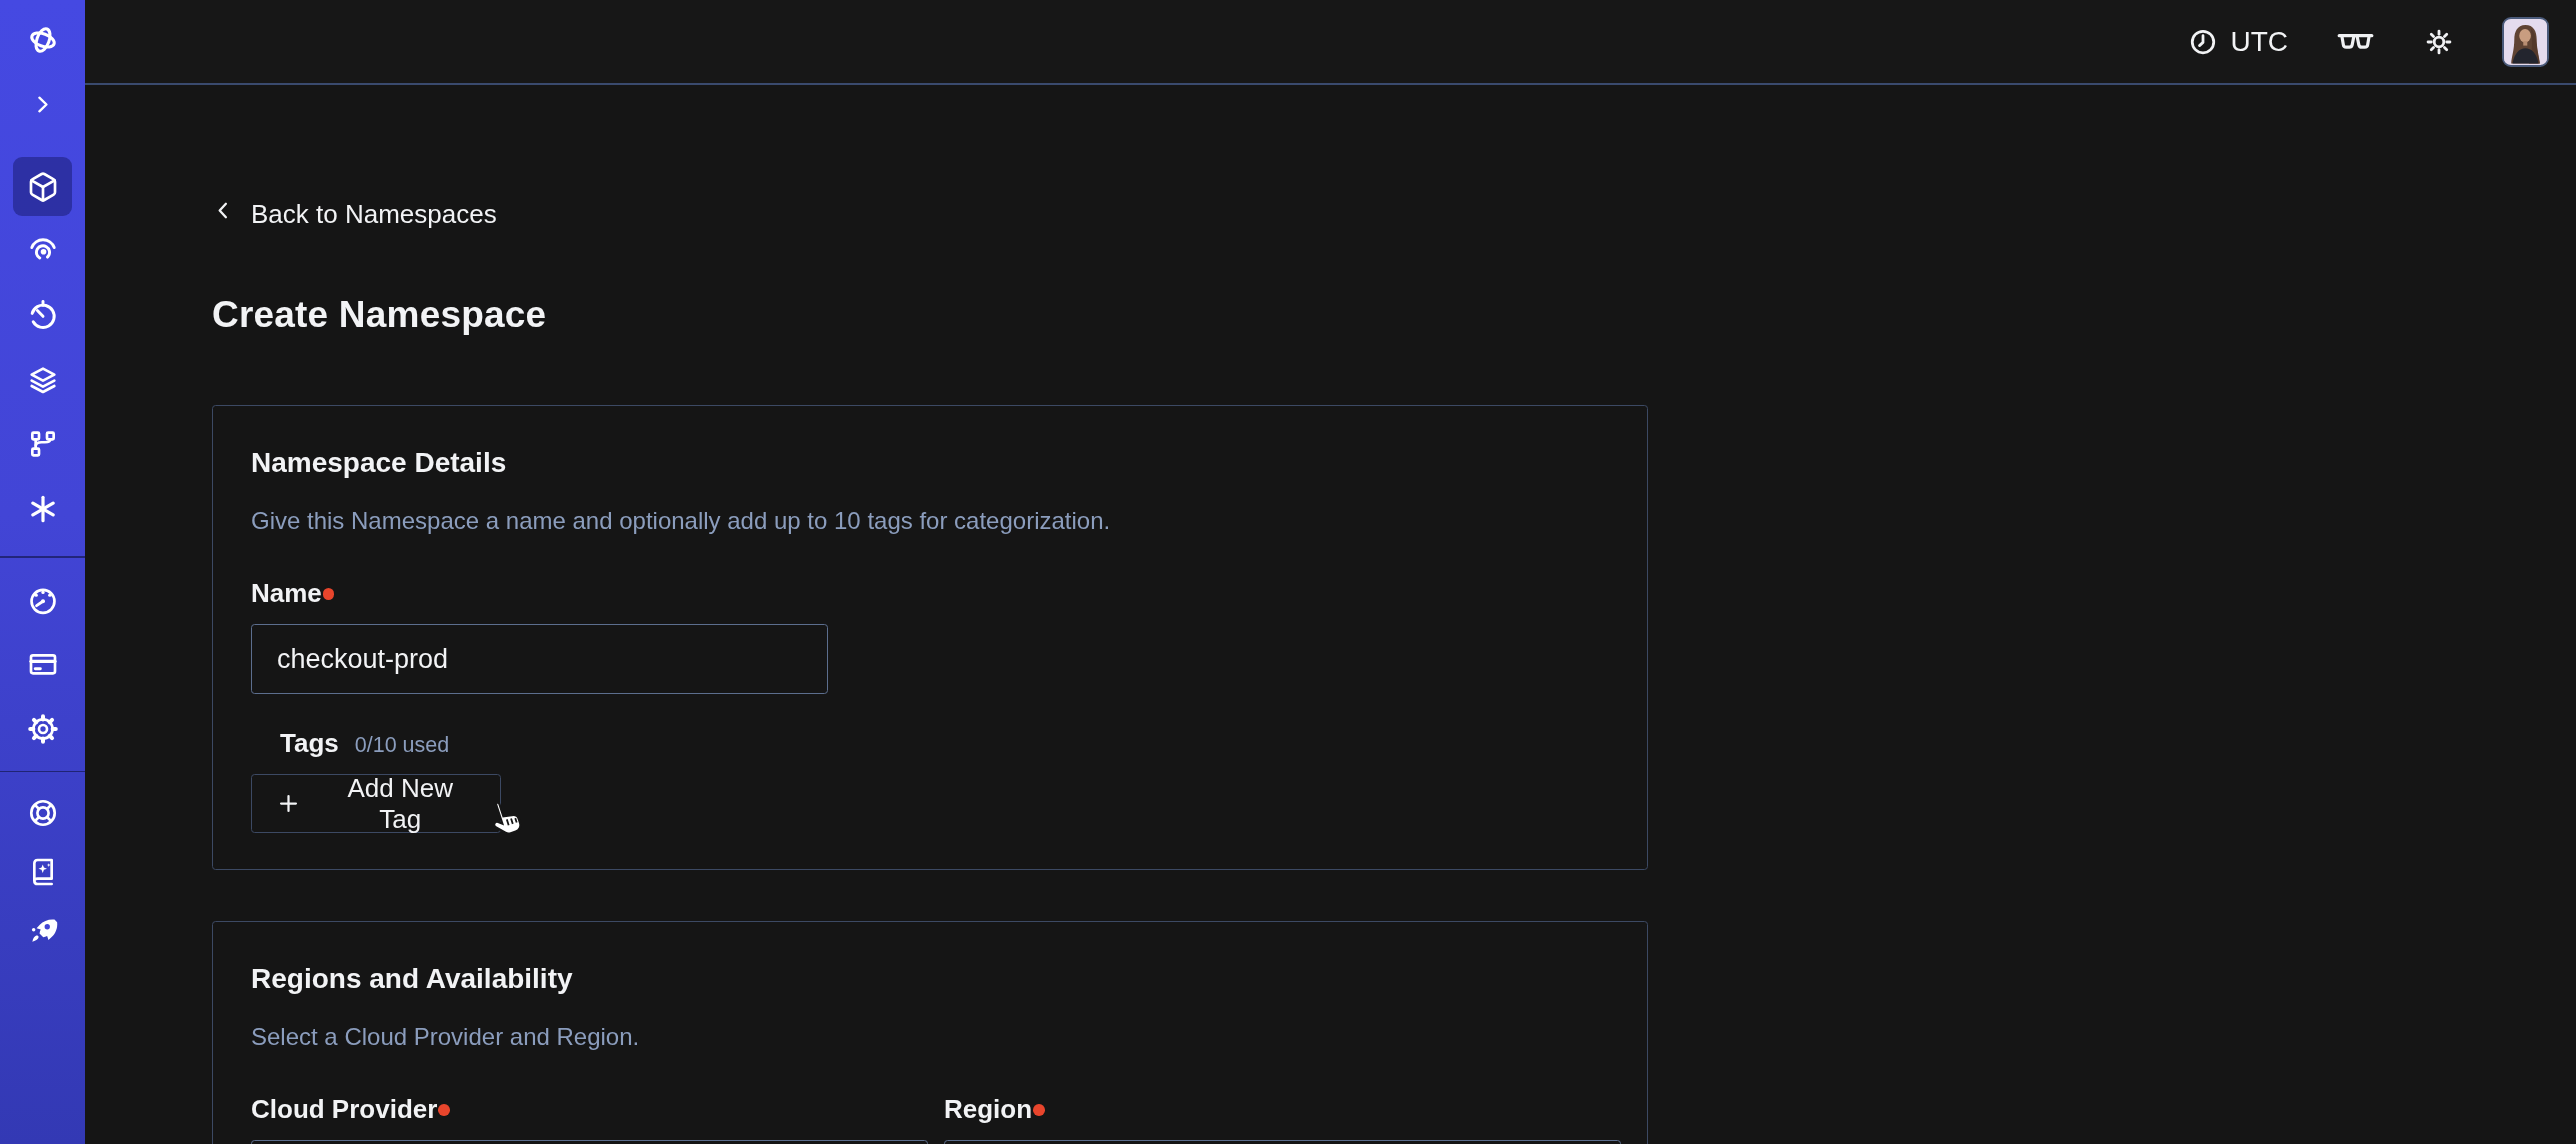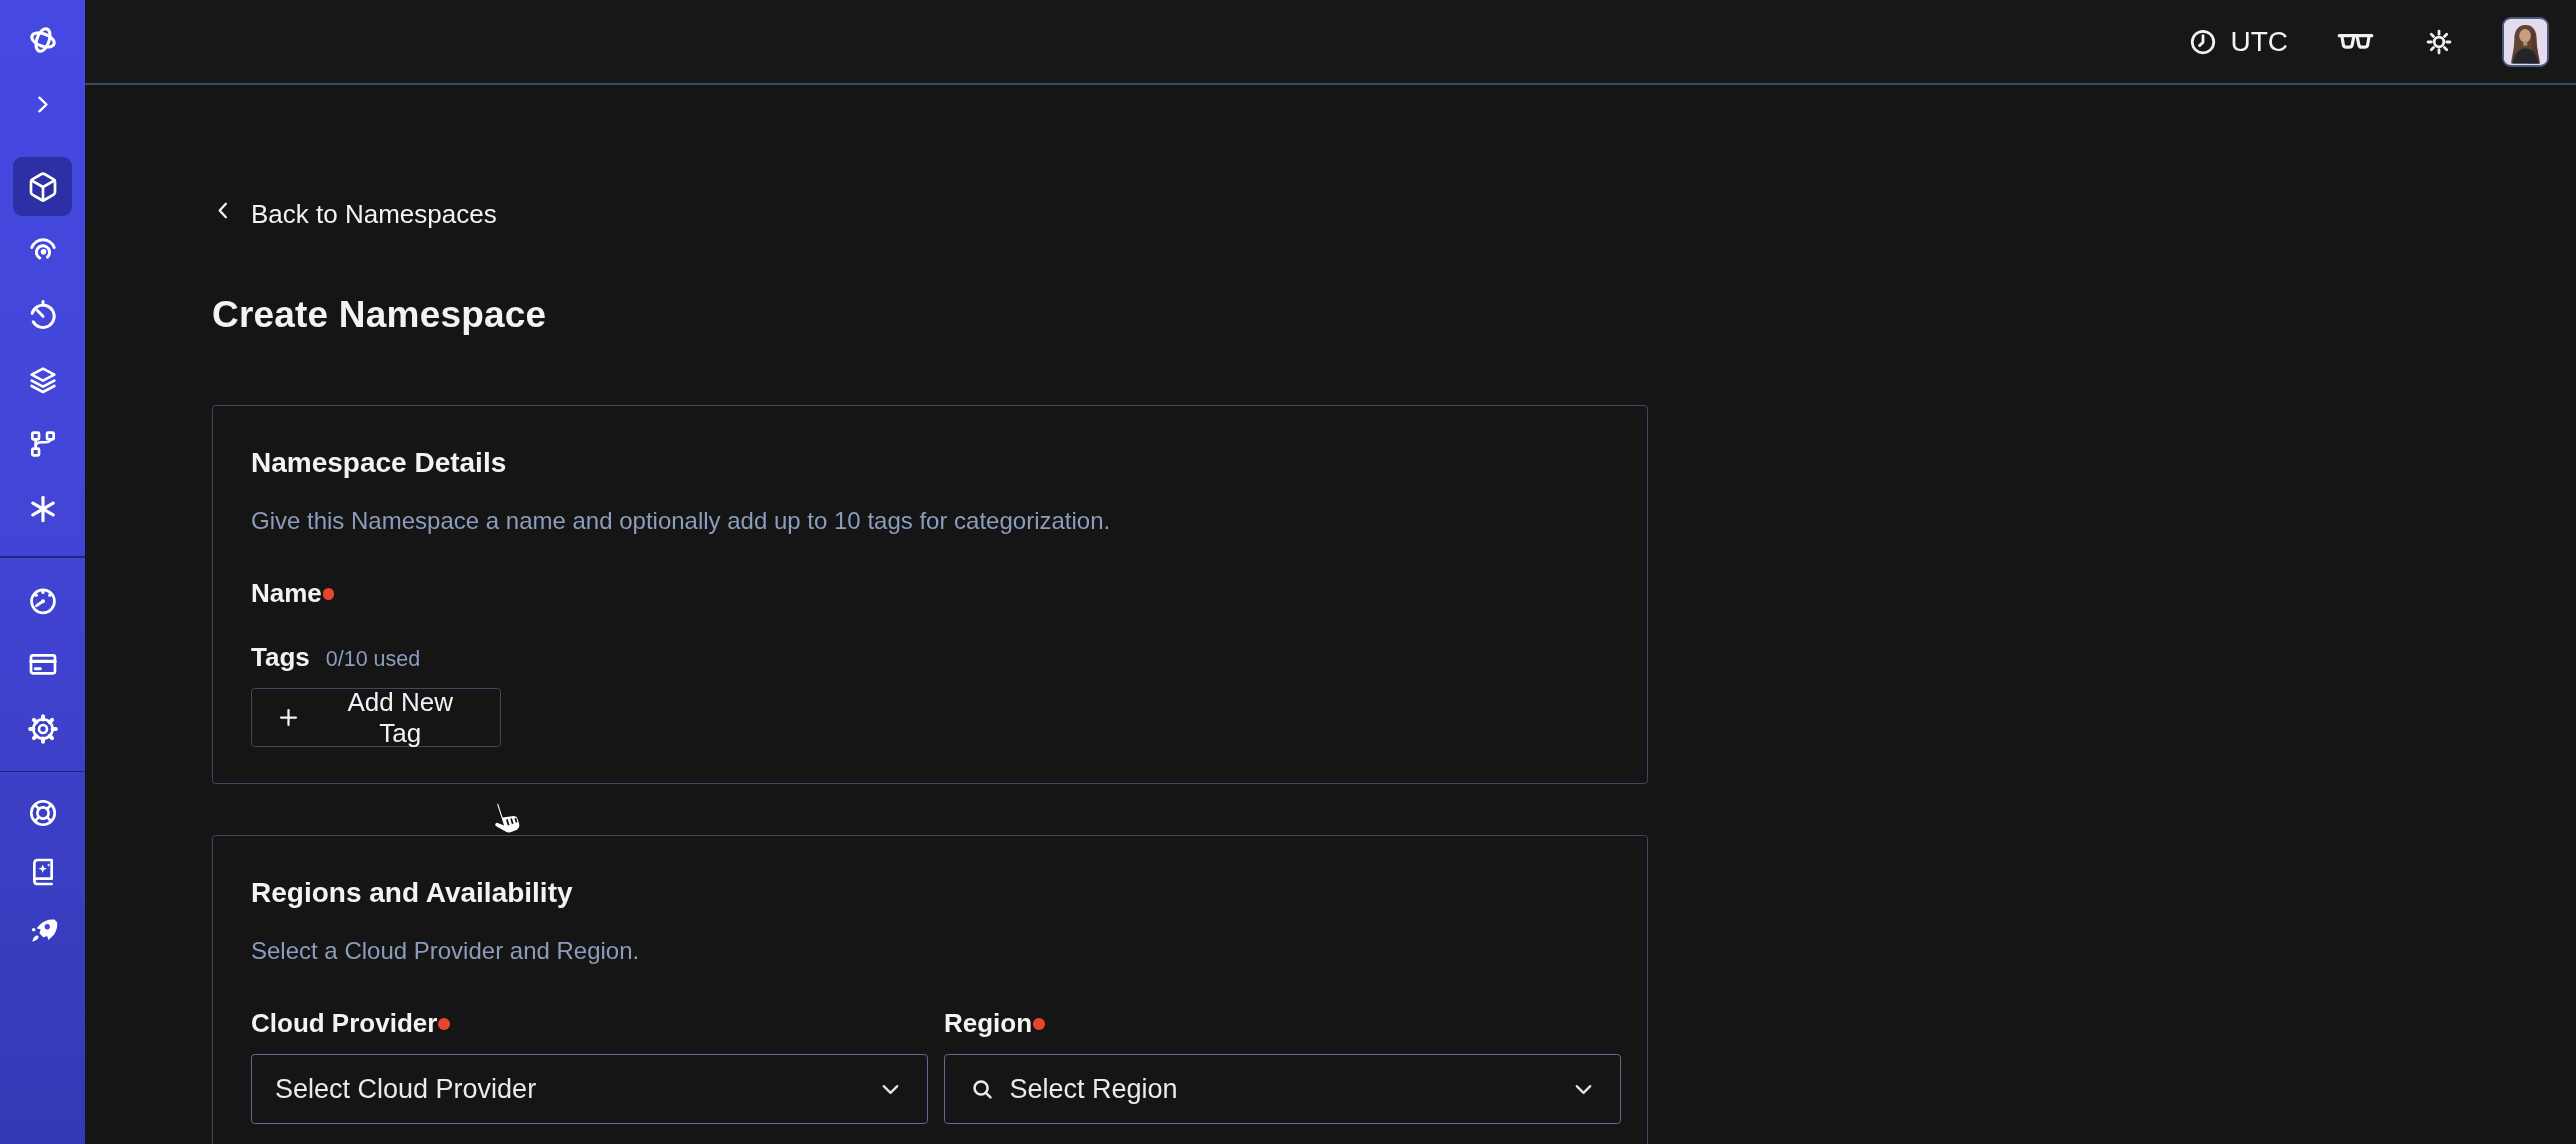--- a/index.html
+++ b/index.html
@@ -75,21 +75,21 @@
 
   .field-label{margin-top:43px;display:flex;align-items:center;gap:1px;font-size:26px;line-height:30px;font-weight:700;color:var(--text,#f2f3f5);}
   .req-dot{width:11.6px;height:11.6px;border-radius:50%;background:var(--required-dot,#e8452c);margin-top:1.8px;flex:none;}
 
   .name-input{
     margin-top:16px;display:block;width:577px;height:70px;box-sizing:border-box;
     background:transparent;border:1.8px solid var(--input-border,#5c6e8e);border-radius:3.6px;
     color:var(--text,#f2f3f5);font-size:27px;padding:0 25px;font-family:inherit;outline:none;
   }
 
-  .tags-row{margin-top:34px;display:flex;align-items:baseline;gap:16px;}
+  .tags-row{margin-top:34px;display:flex;align-items:baseline;gap:16px;margin-left:29px;}
   .tags-label{font-size:26px;line-height:30px;font-weight:700;color:var(--text,#f2f3f5);}
   .tags-counter{font-size:21.5px;color:var(--muted,#8b9dbd);}
 
   .add-tag-btn{
     margin-top:16px;display:flex;align-items:center;gap:21.5px;width:250px;height:59px;box-sizing:border-box;
     padding:0 23px;background:transparent;border:1.8px solid var(--panel-border,#3c4963);border-radius:3.6px;
     color:var(--text,#f2f3f5);font-size:26px;font-family:inherit;cursor:pointer;
   }
   .add-tag-btn svg{width:27px;height:27px;flex:none;}
 
@@ -303,20 +303,21 @@
   
   <section class="card">
     <div class="card-title">Namespace Details</div>
     <div class="card-sub">Give this Namespace a name and optionally add up to 10 tags for categorization.</div>
 
     <div class="field-label">
       <span>Name</span>
       <span class="req-dot"></span>
     </div>
 
+    <input class="name-input" type="text" value="checkout-prod" style="">
 
     <div class="tags-row">
       <span class="tags-label">Tags</span>
       <span class="tags-counter">0/10 used</span>
     </div>
 
     <button class="add-tag-btn">
       <svg viewBox="0 0 24 24" fill="none" stroke="currentColor" stroke-width="2" stroke-linecap="round">
         <path d="M12 5.4 V18.6"></path>
           <path d="M5.4 12 H18.6"></path>

